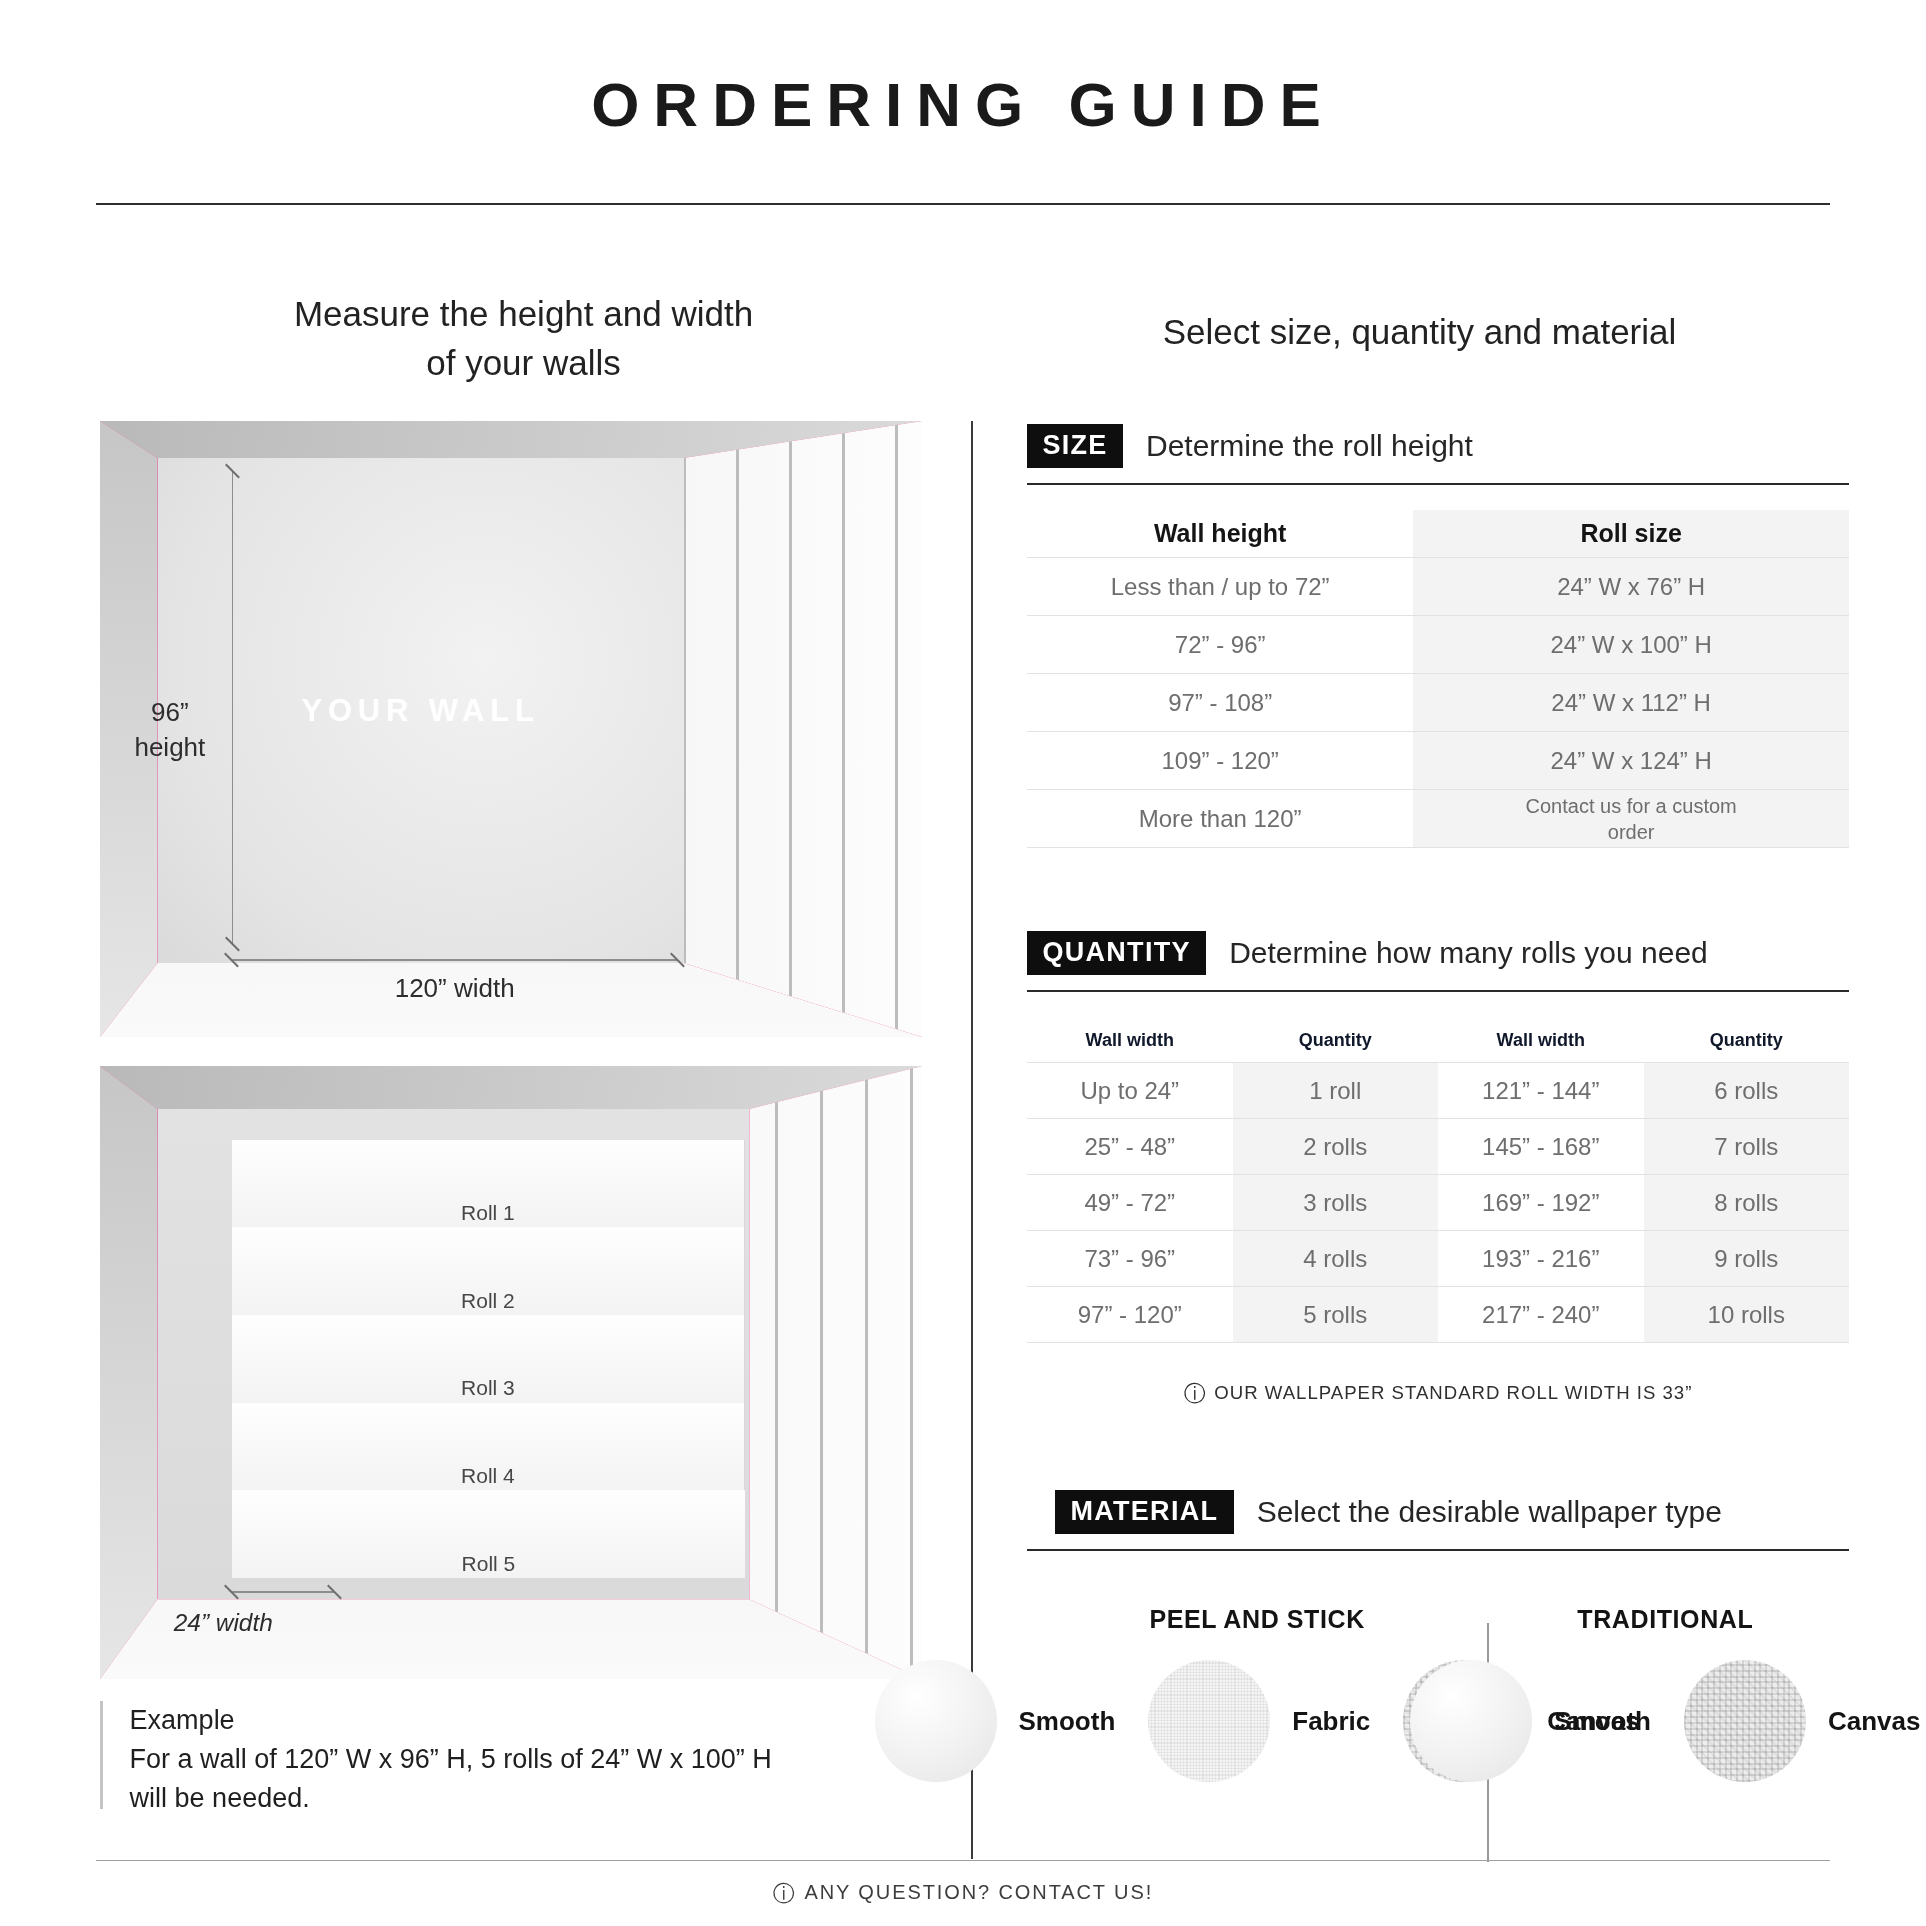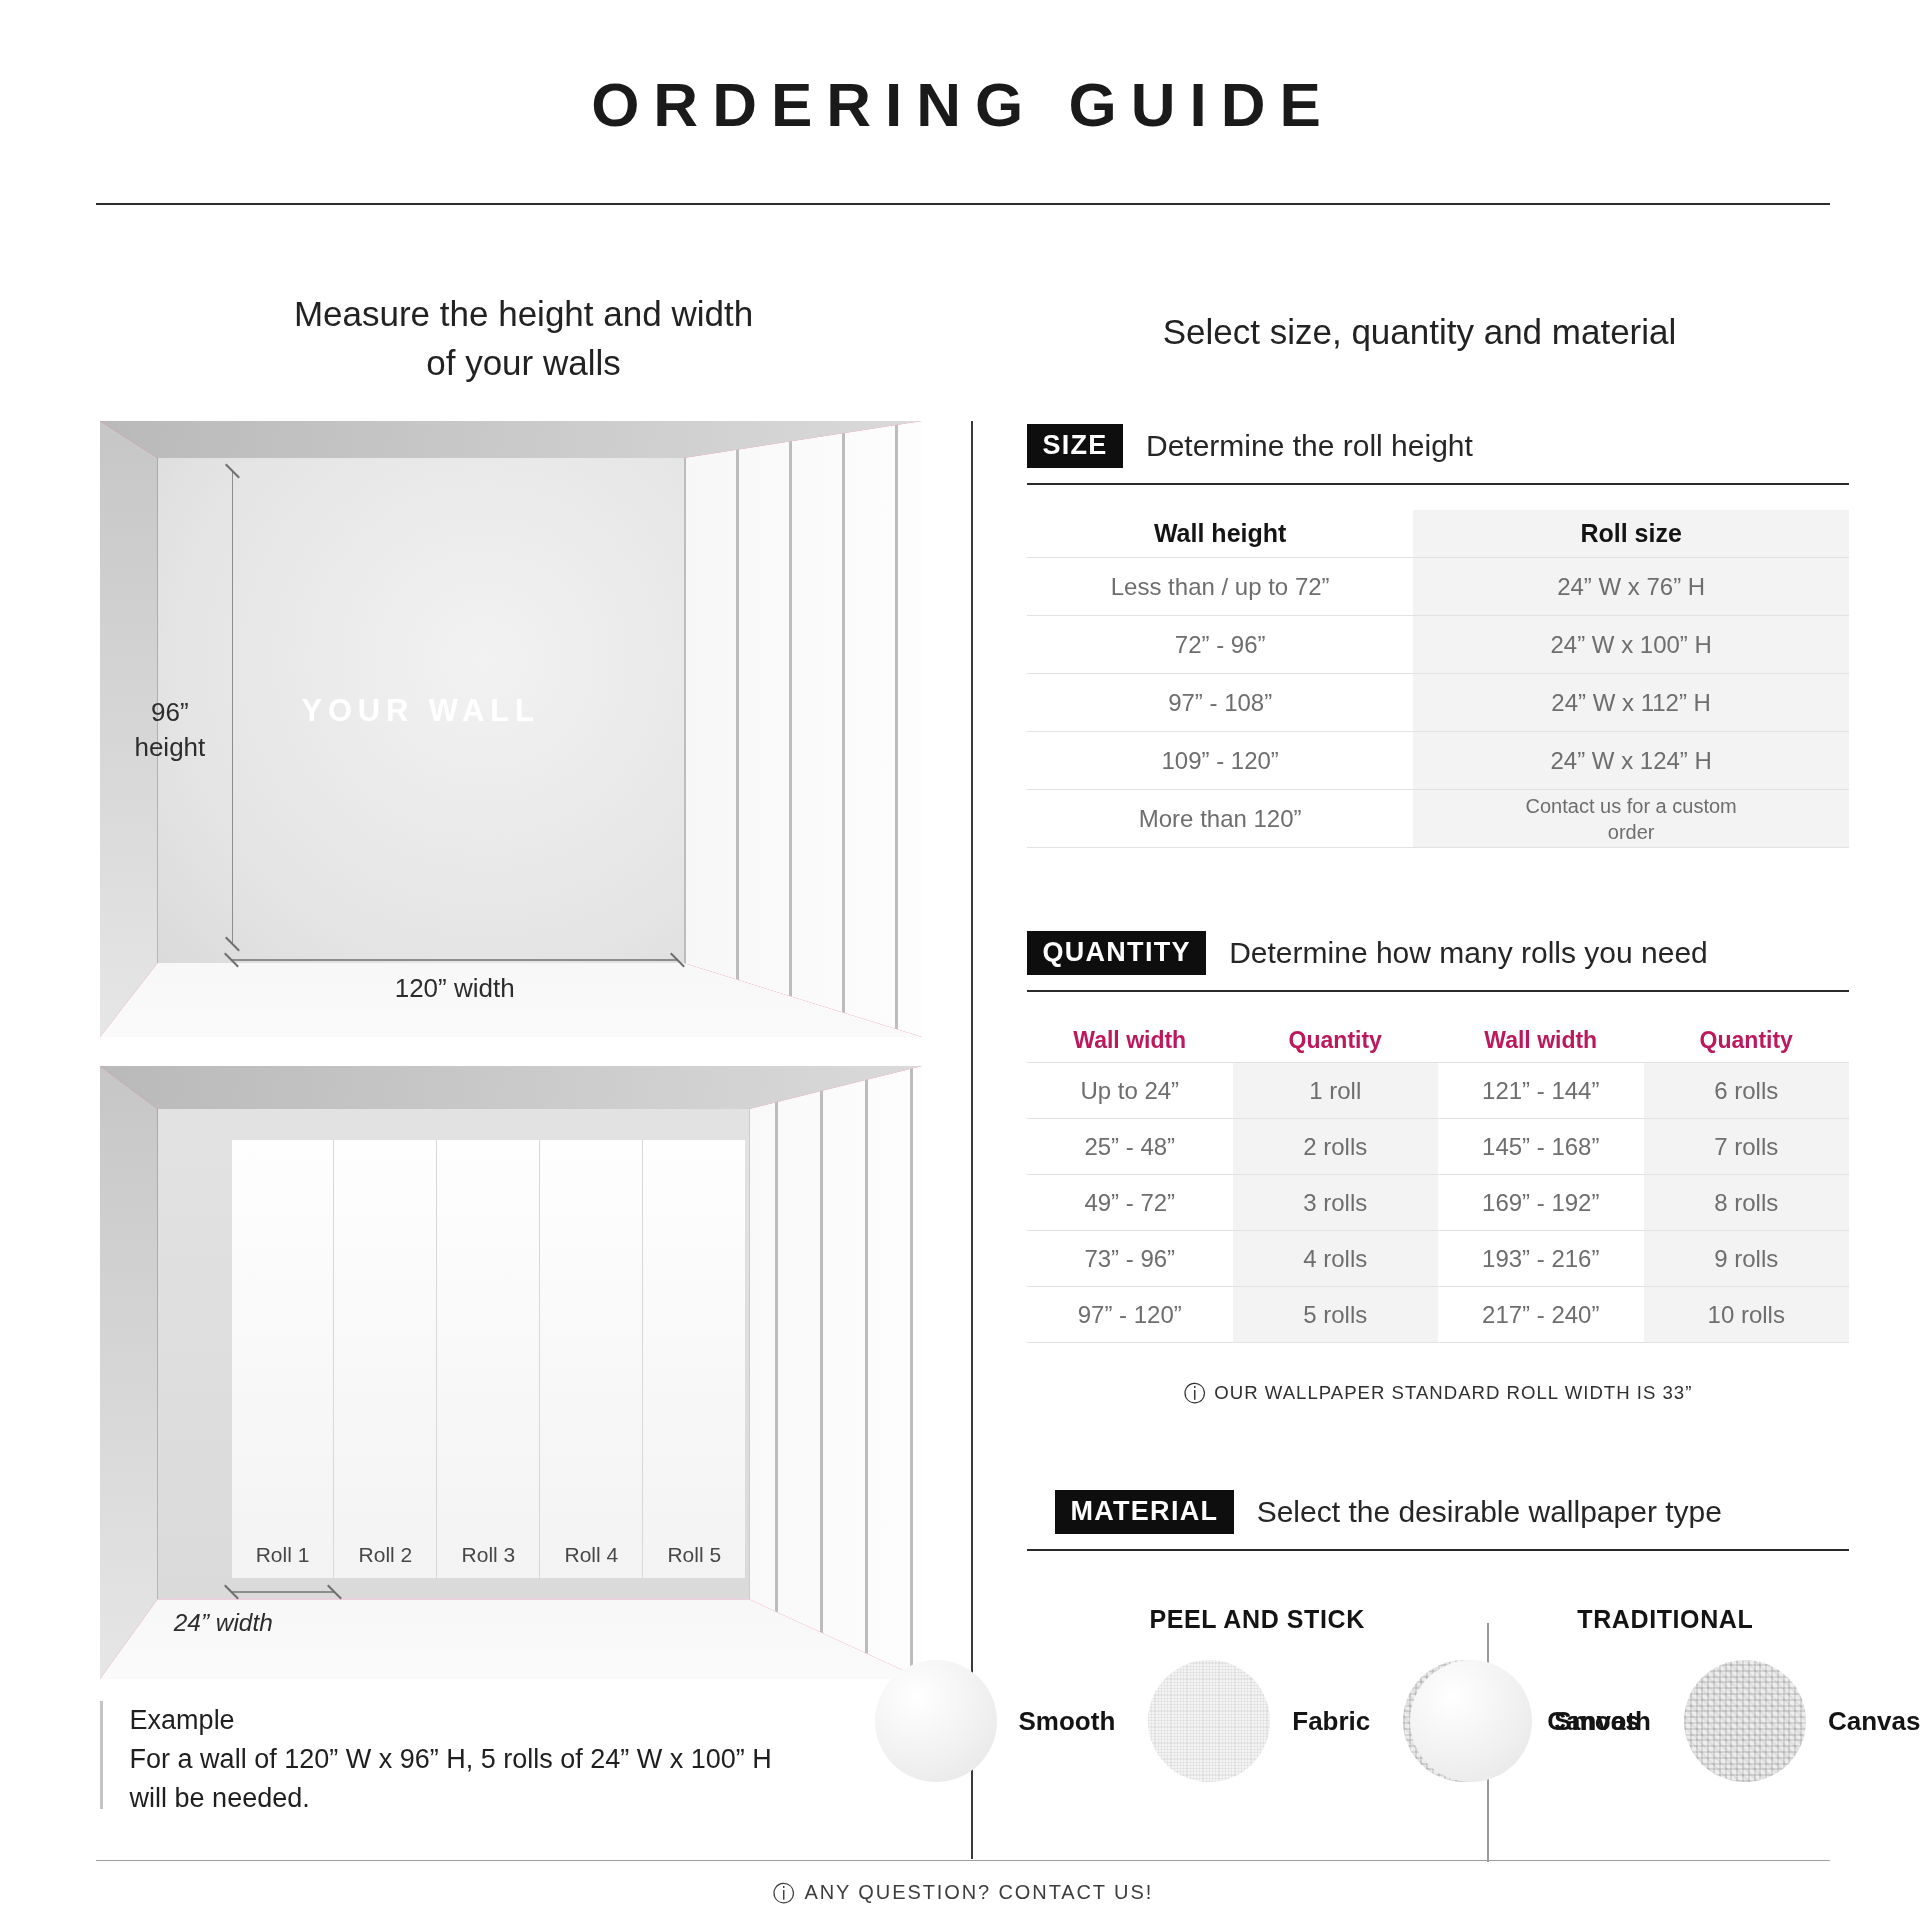--- a/index.html
+++ b/index.html
@@ -51,21 +51,21 @@
                     background:linear-gradient(100deg,#b9b9b9,#dedede); }
   .room2 .leftwall { clip-path:polygon(0% 0%, 7% 7%, 7% 87%, 0% 100%);
                     background:linear-gradient(180deg,#c6c6c6,#e6e6e6); }
   .room2 .floor { clip-path:polygon(0% 100%, 7% 87%, 79% 87%, 100% 100%);
                     background:linear-gradient(180deg,#e7e7e7,#fafafa); }
   .room2 .windowwall { clip-path:polygon(79% 7%, 100% 0%, 100% 100%, 79% 87%);
                     background-image:repeating-linear-gradient(90deg, rgba(185,185,185,0.95) 0 3.2px, rgba(255,255,255,0) 3.2px 45px),
                                      linear-gradient(90deg,#e9e9e9,#fdfdfd); }
   .room2 .backwall2 { position:absolute; left:7%; top:7%; width:72%; height:80%;
                     background:linear-gradient(180deg,#e2e2e2,#dadada); }
-  .panels { position:absolute; left:16%; top:12%; width:62.5%; height:71.5%; display:flex; background:#ffffff; }
+  .panels { position:absolute; left:16%; top:12%; width:62.5%; height:71.5%; display:flex; background:#ffffff;flex-direction:column; }
   .panel { flex:1; position:relative; background:linear-gradient(180deg,#fefefe,#f3f3f3); border-right:1.3px solid #d8d8d8; }
   .panel:last-child { border-right:none; }
   .roll-label { position:absolute; bottom:2.5%; left:0; width:100%; text-align:center; font-size:21px; color:#474747; }
 
   
   .example { left:100px; top:1701px; display:flex; }
   .example-bar { width:2.6px; height:108px; background:#c4c4c4; }
   .example-text { margin-left:27px; font-size:27px; line-height:1.45; color:#1f1f1f; }
 
   
@@ -81,21 +81,21 @@
   .st-c1 { width:47%; display:flex; align-items:center; justify-content:center; }
   .st-c2 { width:53%; display:flex; align-items:center; justify-content:center; background:#f3f3f3; text-align:center; }
   .st-head { height:48px; font-weight:700; font-size:25px; color:#141414; }
   .st-data { height:58px; font-size:24px; color:#6e6e6e; }
   .st-small { font-size:20px; line-height:1.3; max-width:218px; }
 
   
   .qty-table { left:1027px; top:1018px; width:822px; }
   .qt-row { display:flex; align-items:stretch; border-bottom:1.3px solid #e2e2e2; }
   .qt-c { width:25%; display:flex; align-items:center; justify-content:center; }
-  .qt-head { height:45px; font-weight:700; font-size:23px; color:#be185d; }
+  .qt-head { height:45px; font-weight:700; font-size:18px; color:#0f172a; }
   .qt-data { height:56px; font-size:24px; color:#6e6e6e; }
   .qt-data .qt-c:nth-child(2), .qt-data .qt-c:nth-child(4) { background:#f3f3f3; }
 
   .roll-note { left:1027px; top:1379px; width:822px; text-align:center; font-size:18.6px; letter-spacing:1px; color:#2f2f2f; }
   .info-glyph { font-size:22px; vertical-align:-1.9px; margin-right:7.7px; }
 
   
   .material-groups { left:1027px; top:1559px; width:822px; display:flex; align-items:stretch;margin-top:46px; }
   .mat-group { display:flex; flex-direction:column; align-items:center; }
   .mat-ps { width:56%; }

